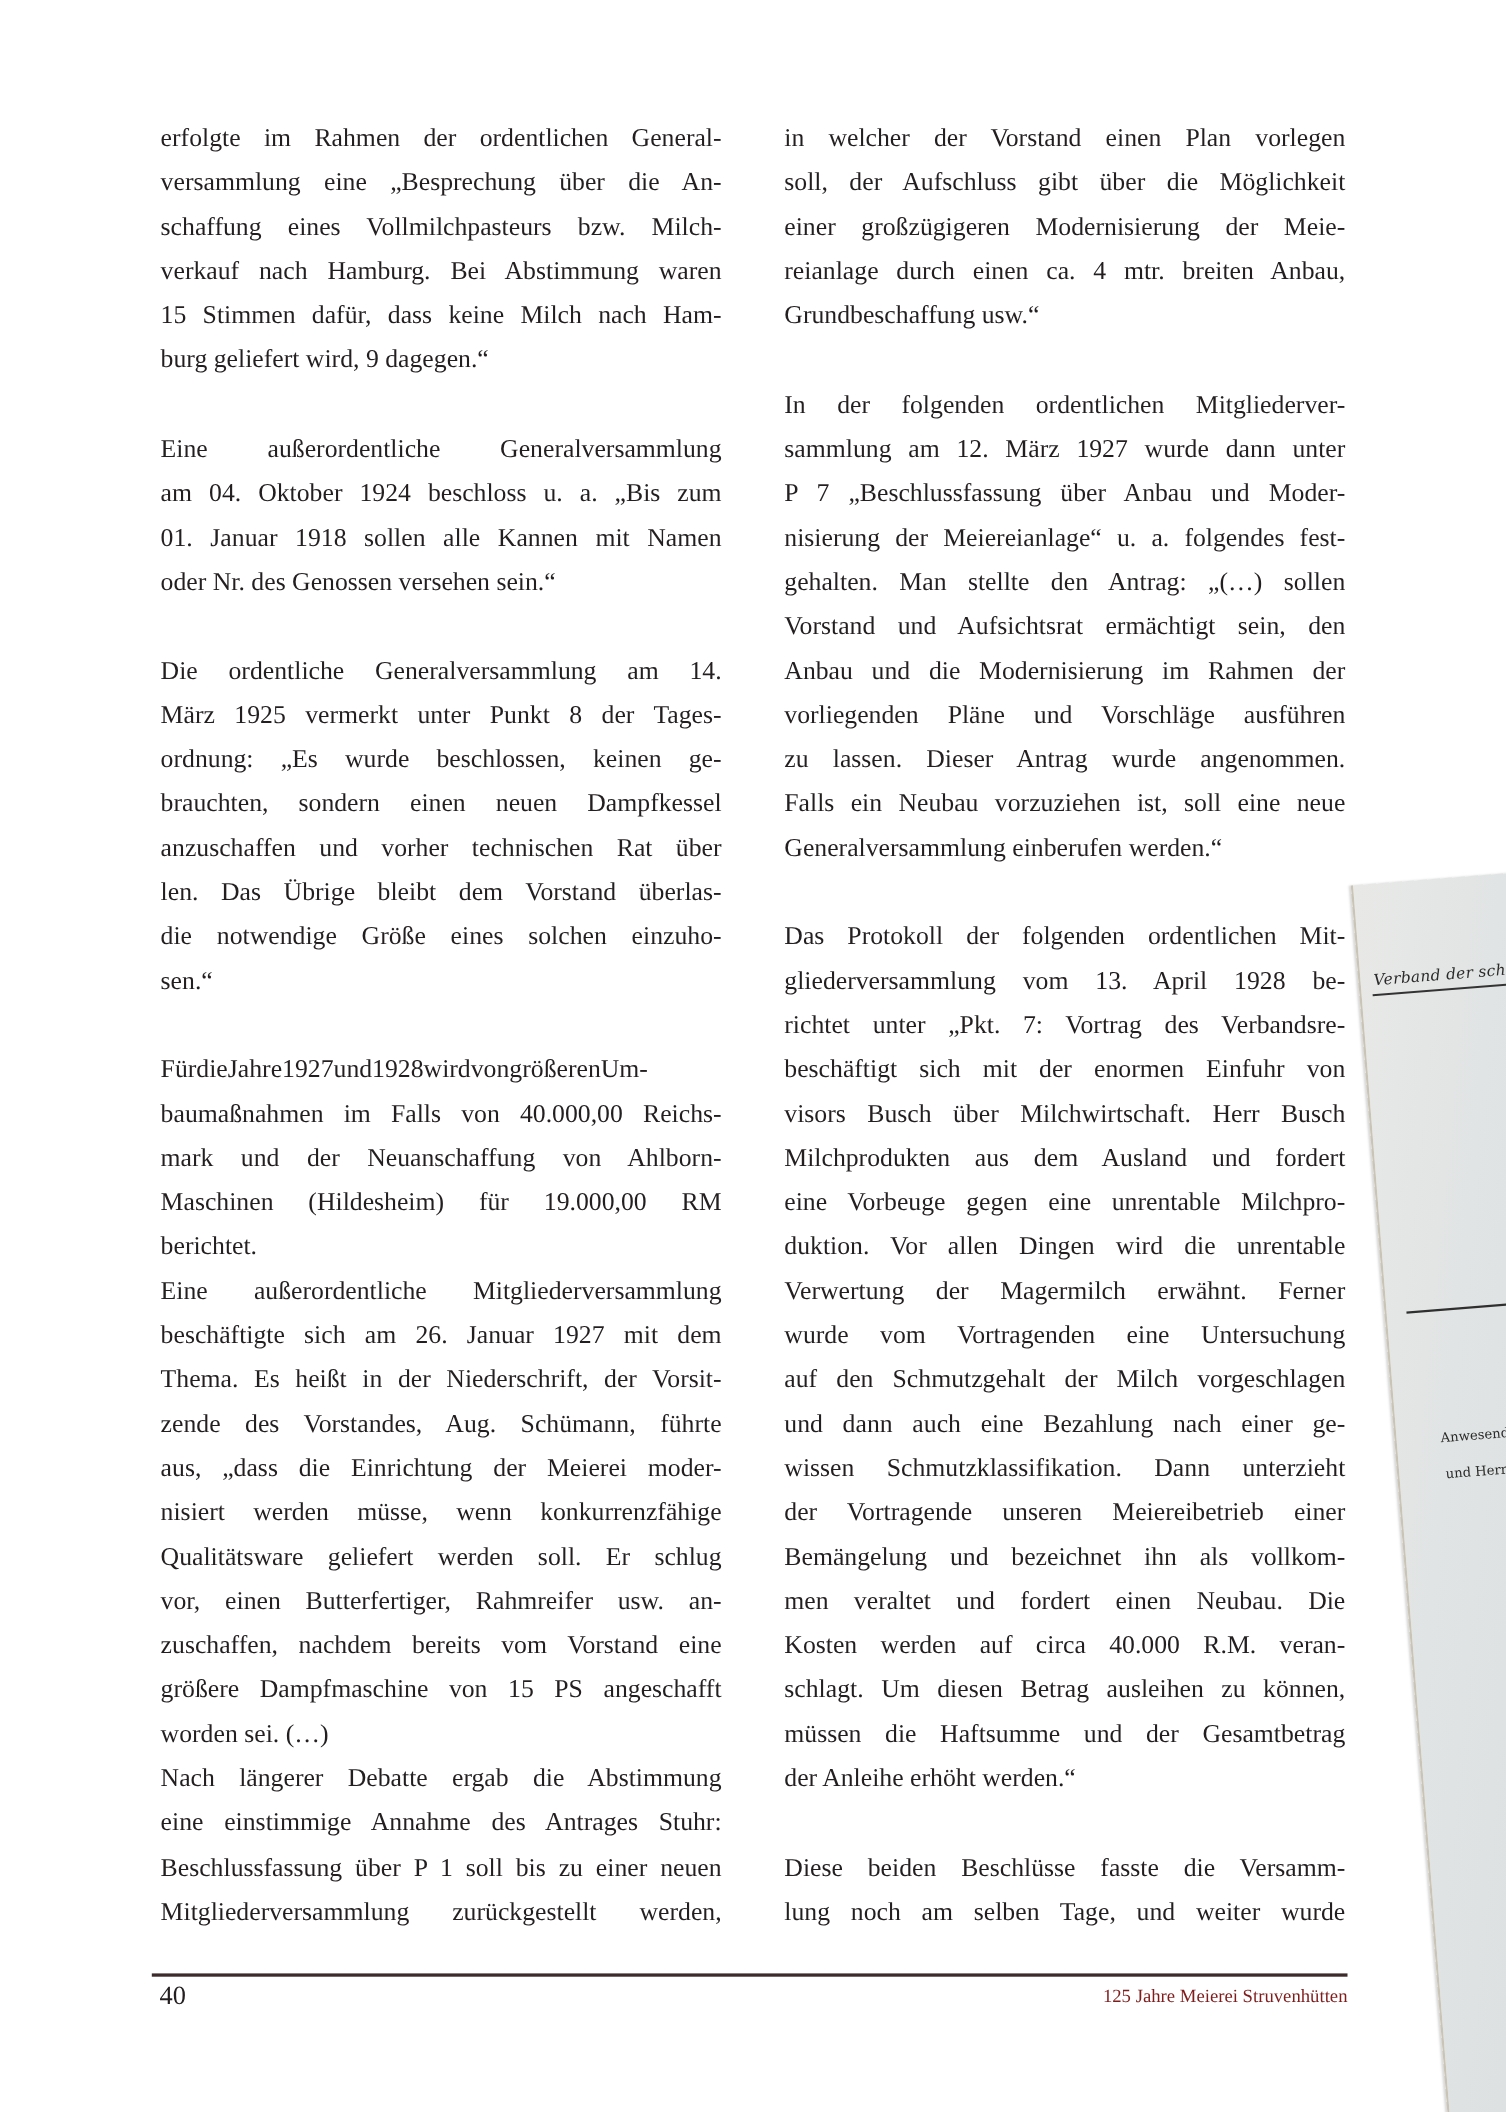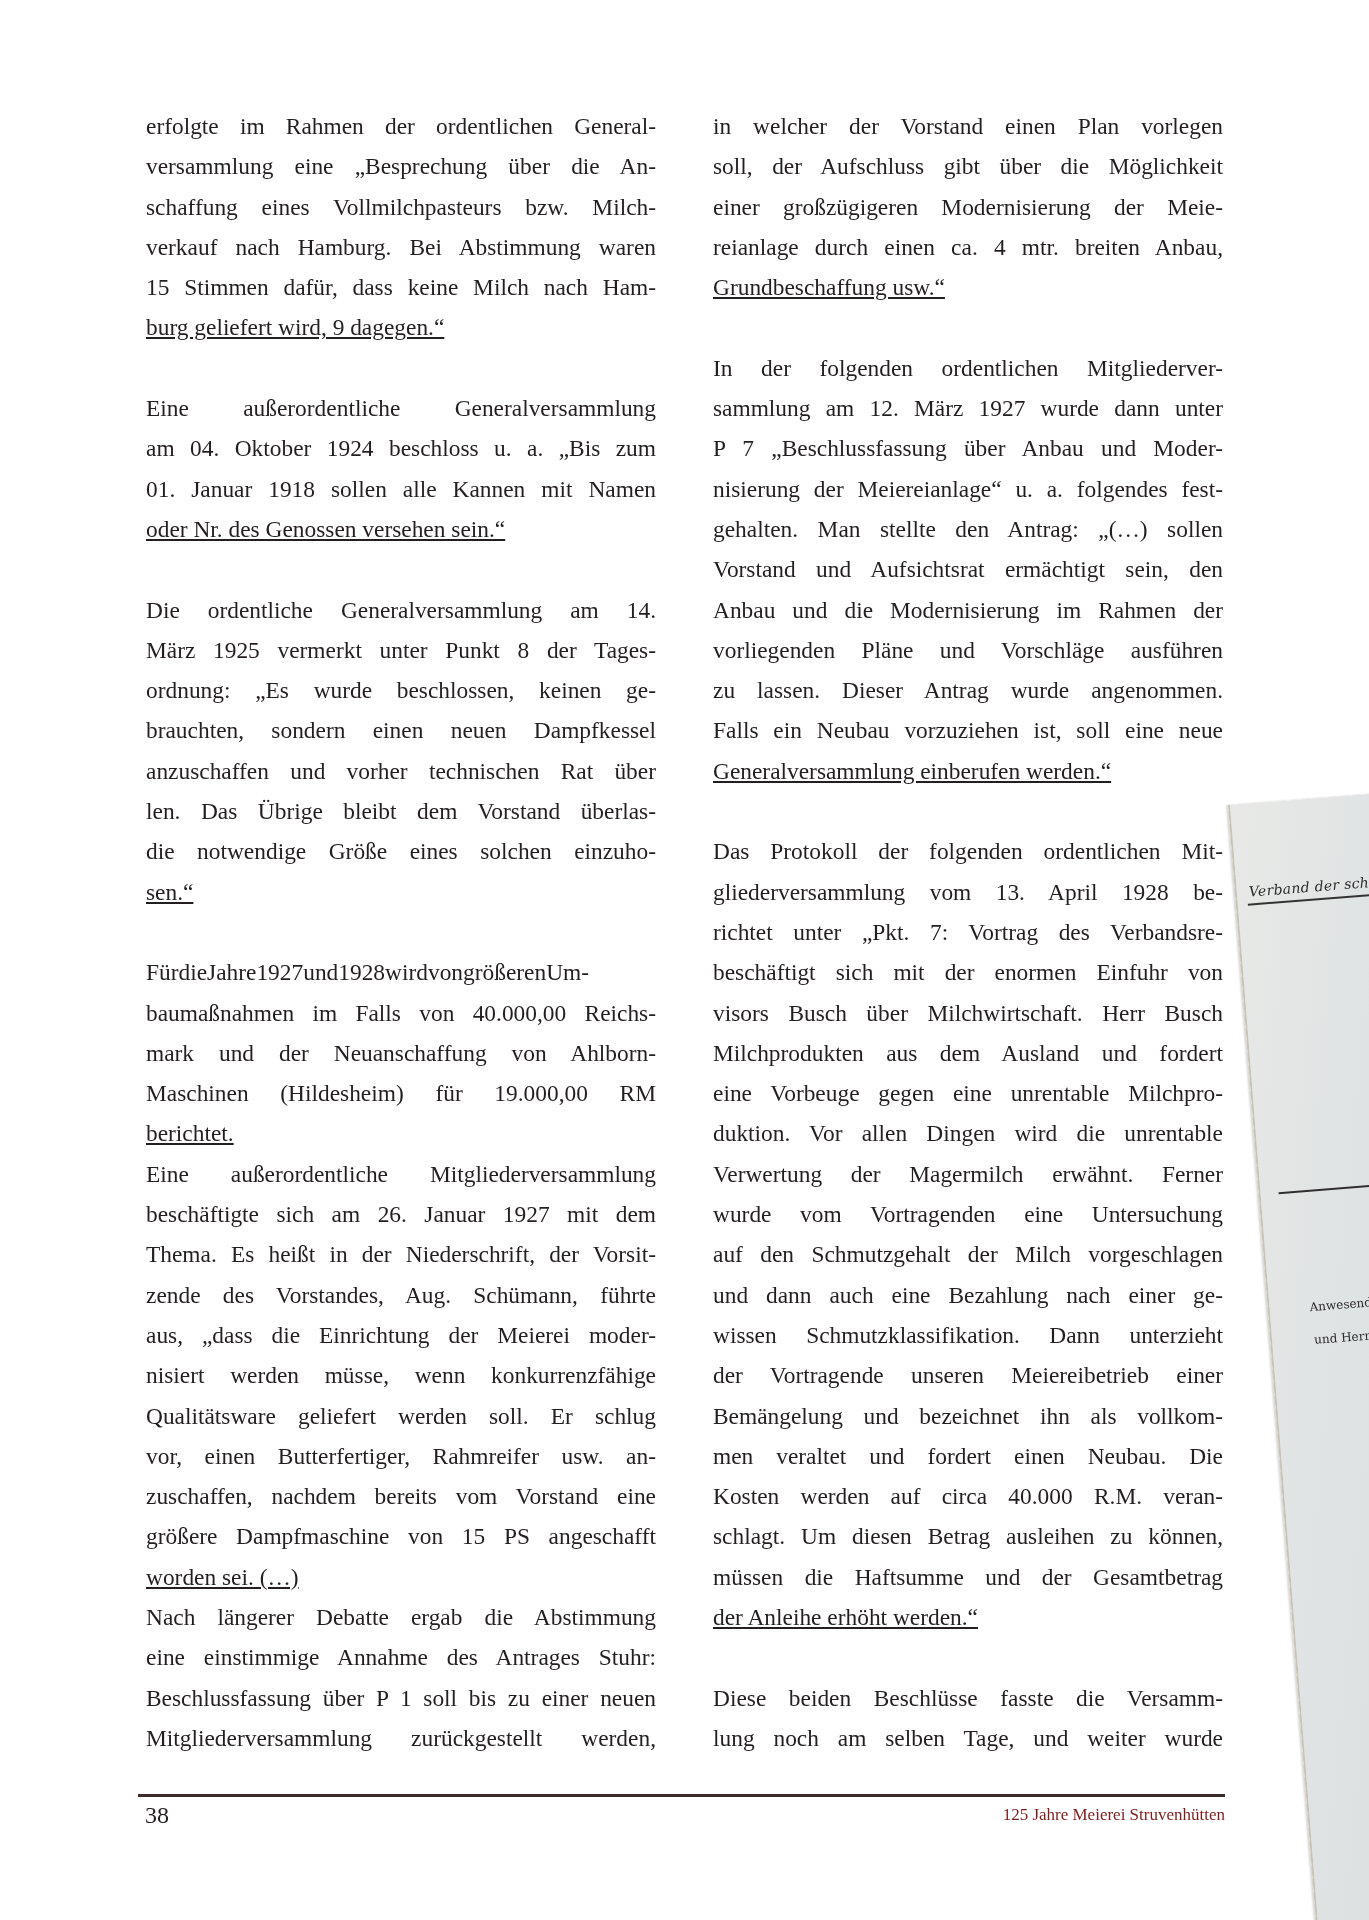--- a/index.html
+++ b/index.html
@@ -33,21 +33,20 @@
     .para.tight { margin-bottom: 0; }
     .line {
       display: block;
       text-align: justify;
       text-align-last: justify;
       white-space: nowrap;
       height: 40.3px;
     }
     .line.last {
       text-align-last: left;
-      text-decoration: underline;
     }
     .footer-rule {
       position: absolute;
       left: 138px;
       top: 1794px;
       width: 1087px;
       height: 3px;
       background: #3d2b2b;
     }
     .page-number {
@@ -249,16 +248,16 @@
 
     <div class="doc-sig-rule"></div>
 
     <span class="doc-text doc-anwesend">Anwesend:</span>
     <span class="doc-handwriting-2">N</span>
     <span class="doc-text doc-und-herr">und Herr</span>
 
   </div>
 
   <div class="footer-rule"></div>
-  <span class="page-number">38</span>
+  <span class="page-number">40</span>
   <span class="running-title">125 Jahre Meierei Struvenhütten</span>
 
 </div>
 
 </body></html>

